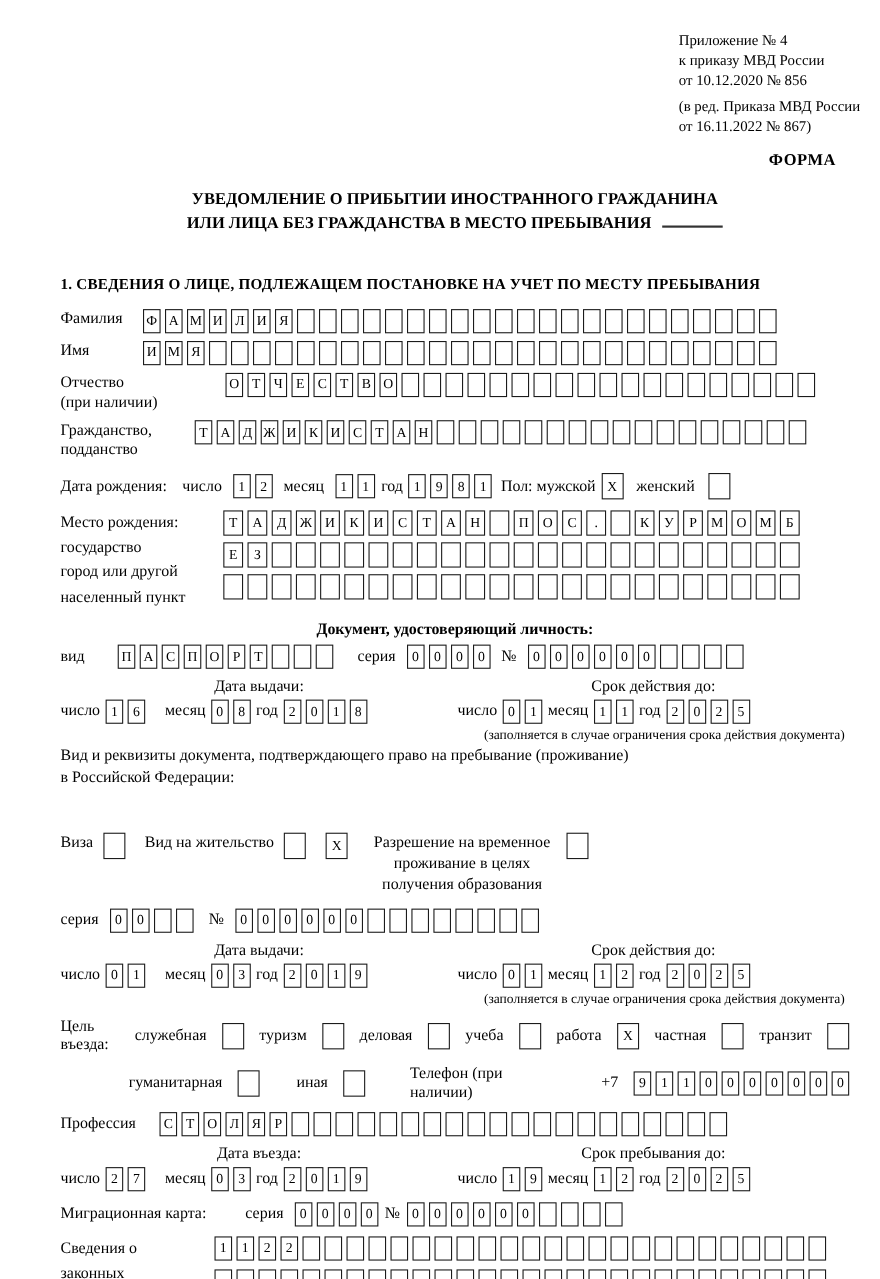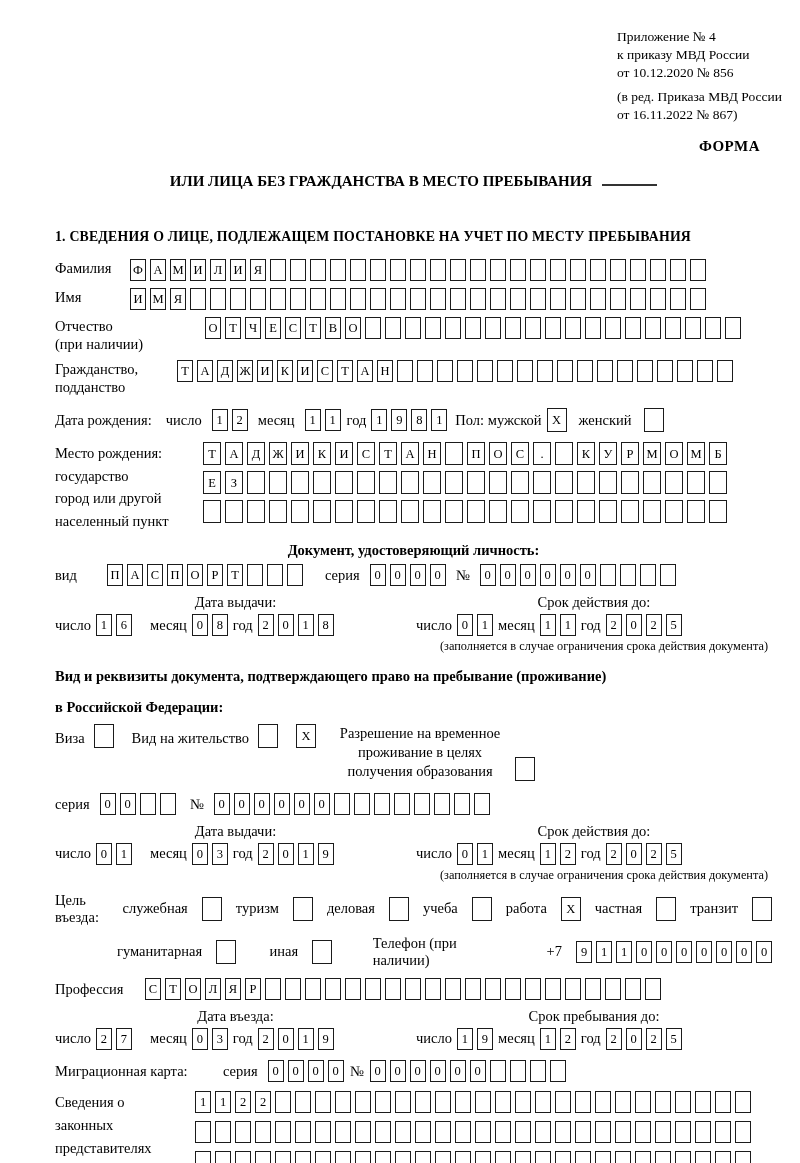--- a/index.html
+++ b/index.html
@@ -28,23 +28,23 @@
   .cb .cell{width:18px;height:22px;}
   .center-bold{font-weight:bold;font-size:14.5px;text-align:center;margin-top:10px;}
   .dates-head{display:flex;font-size:14.5px;margin-top:8px;}
   .dh-left{width:365px;text-align:center;}
   .dh-right{width:360px;text-align:center;}
   .dates-row{display:flex;align-items:center;margin-top:3px;}
   .dategroup{display:flex;align-items:center;gap:5px;font-size:14.5px;}
   .dg-left{width:365px;}
   .dg-right{width:360px;}
   .fnote{font-size:12.3px;text-align:right;margin-top:3px;margin-right:4px;font-family:Liberation Serif, serif;}
-  .plain{font-size:14.5px;margin-top:14px;font-weight:bold;}
+  .plain{font-size:14.5px;margin-top:3px;}
   .opts{display:flex;align-items:flex-start;margin-top:8px;gap:18px;}
-  .opt{display:flex;align-items:flex-end;gap:9px;}
+  .opt{display:flex;align-items:flex-start;gap:9px;margin-top:33px;}
   .optlbl{font-size:14.5px;line-height:1.3;}
   .optlbl.c{text-align:center;}
   .inline-gap{width:10px;flex:0 0 auto;}
   .purpose-row{display:flex;align-items:center;gap:14px;margin-top:9px;font-size:14.5px;flex-wrap:nowrap;justify-content:center;}
   .col{display:flex;flex-direction:column;gap:6px;}
 </style>
 </head>
 <body>
 
 <div class="page">
@@ -54,20 +54,21 @@
     <div class="ln">к приказу МВД России</div>
     <div class="ln">от 10.12.2020 № 856</div>
     <div class="hdr-gap"></div>
     <div class="ln">(в ред. Приказа МВД России</div>
     <div class="ln">от 16.11.2022 № 867)</div>
   </div>
 
   <div class="forma">ФОРМА</div>
 
   <div class="title">
+    <div>УВЕДОМЛЕНИЕ О ПРИБЫТИИ ИНОСТРАННОГО ГРАЖДАНИНА</div>
     <div>
       <span>ИЛИ ЛИЦА БЕЗ ГРАЖДАНСТВА В МЕСТО ПРЕБЫВАНИЯ</span><span class="blank-line"></span>
     </div>
   </div>
 
   <div class="sec-head">1. СВЕДЕНИЯ О ЛИЦЕ, ПОДЛЕЖАЩЕМ ПОСТАНОВКЕ НА УЧЕТ ПО МЕСТУ ПРЕБЫВАНИЯ</div>
 
   <div class="row" style="margin-top:14px;">
     <div class="lbl" style="width:75px;">Фамилия</div>
     <div class="cells">

